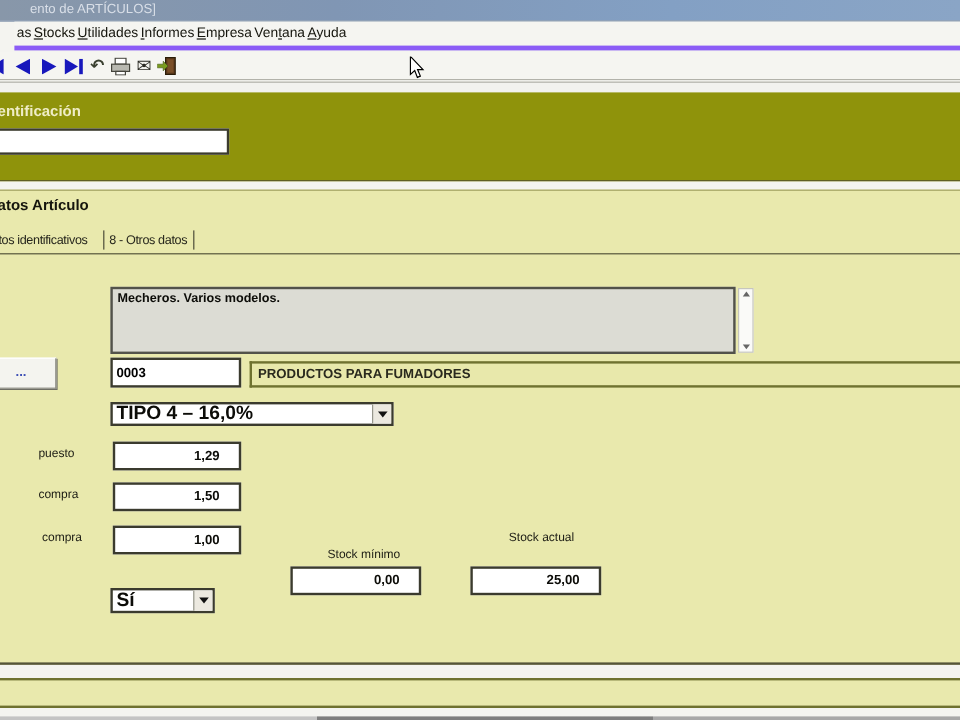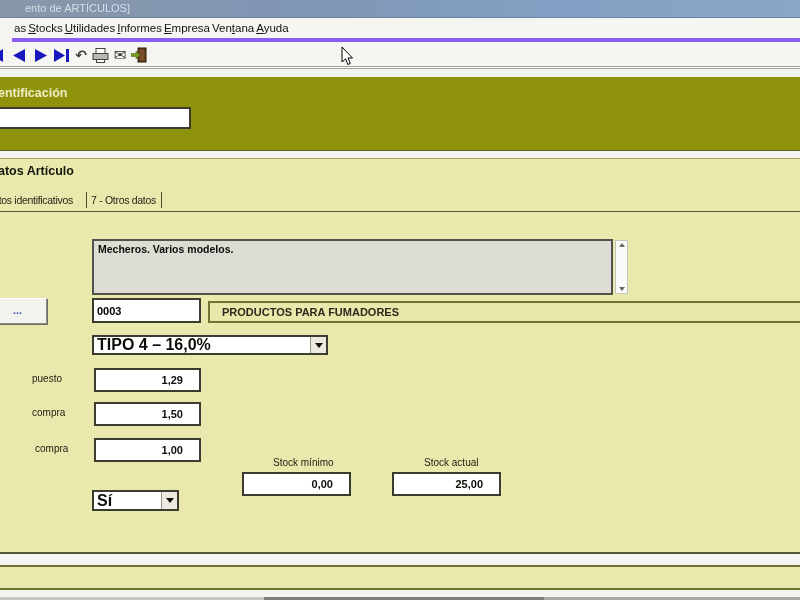--- a/index.html
+++ b/index.html
@@ -59,21 +59,21 @@
 
   #browse-btn { position:absolute; left:-12px; top:139px; width:59px; height:26px;
     background:#f4f4ef; border:1px solid #8a8a80; border-top-color:#ffffff; border-left-color:#ffffff;
     box-shadow:1px 1px 0 #6e6e64; font:bold 11px "Liberation Sans",sans-serif; color:#3d4fb5; text-align:center; }
 
   .txt-input { background:#ffffff; border:2px solid #3b3b2e; font:bold 11px "Liberation Sans",sans-serif; padding:0 3px; }
   #code-input { position:absolute; left:92px; top:139px; width:109px; height:25px; }
 
   #family-field { position:absolute; left:208px; top:142px; width:592px; height:22px;
     background:#e8e8ab; border:2px solid #6f7230; border-right:none;
-    font-size:11px; font-weight:600; color:#2a2a1e; line-height:18px; padding-left:12px; white-space:nowrap; }
+    font-size:11px; font-weight:600; color:#2a2a1e; line-height:18px; padding-left:5px; white-space:nowrap; }
 
   .dropdown { position:absolute; background:#ffffff; border:2px solid #3b3b2e; display:flex; align-items:stretch; }
   .dropdown .dd-txt { flex:1; font-size:16px; font-weight:bold; color:#0c0c08; padding-left:3px; display:flex; align-items:center; white-space:nowrap; }
   .dropdown .dd-btn { width:16px; background:#ece9e0; border-left:1px solid #96968c; display:flex; align-items:center; justify-content:center; }
   .dd-arrow { width:0; height:0; border-left:4px solid transparent; border-right:4px solid transparent; border-top:5px solid #111; }
 
   #iva-dd { left:92px; top:176px; width:236px; height:20px; }
   #stockctl-dd { left:92px; top:315px; width:87px; height:21px;margin-top:16px; }
 
   .lbl { position:absolute; font-size:10px; color:#1c1c14; white-space:nowrap;padding-left:32px; }
@@ -159,21 +159,21 @@
   <div id="band-id" class="abs">
     <div class="heading">entificación</div>
     <input id="search-box" type="text" value="" style="">
   </div>
 
   <div id="panel" class="abs">
     <div class="heading">atos Artículo</div>
 
     <span class="tab-label" style="left:-20px">s datos identificativos</span>
     <div class="tab-divider" style="left:86px"></div>
-    <span class="tab-label" style="left:91px">7 - Otros datos</span>
+    <span class="tab-label" style="left:91px">8 - Otros datos</span>
     <div class="tab-divider" style="left:161px"></div>
     <div class="tabs-underline"></div>
 
     <textarea id="desc-box" readonly="" style="">Mecheros. Varios modelos.</textarea>
     <div id="desc-scroll">
       <span class="arr-up"></span>
       <span class="arr-down"></span>
     </div>
 
     <div id="browse-btn"><span style="line-height:22px">...</span></div>
@@ -190,21 +190,21 @@
     <span class="lbl" style="left:0; top:214px">puesto</span>
     <div class="num-box" style="left:94px; top:209px">1,29</div>
 
     <span class="lbl" style="left:0; top:248px">compra</span>
     <div class="num-box" style="left:94px; top:243px">1,50</div>
 
     <span class="lbl" style="left:3px; top:284px">compra</span>
     <div class="num-box" style="left:94px; top:279px">1,00</div>
 
     <span class="lbl" style="left:241px; top:298px">Stock mínimo</span>
-    <span class="lbl" style="left:392px; top:298px">Stock actual</span>
+    <span class="lbl" style="left:392px; top:284px">Stock actual</span>
 
     <div id="stockctl-dd" class="dropdown">
       <span class="dd-txt">Sí</span>
       <span class="dd-btn">
           <span class="dd-arrow"></span>
         </span>
     </div>
     <div class="num-box" style="left:242px; top:313px; width:109px">0,00</div>
     <div class="num-box" style="left:392px; top:313px; width:109px">25,00</div>
   </div>

